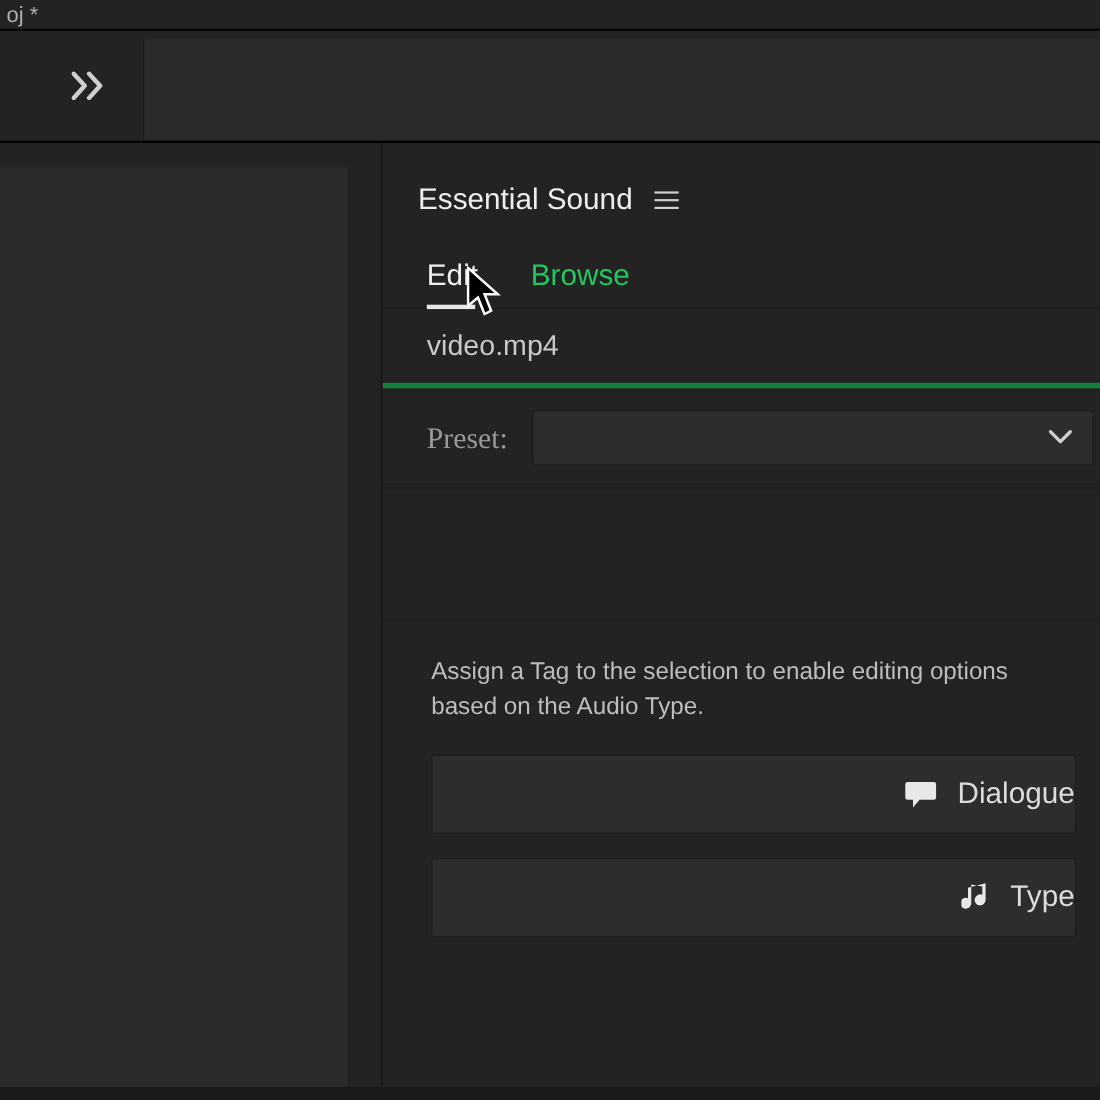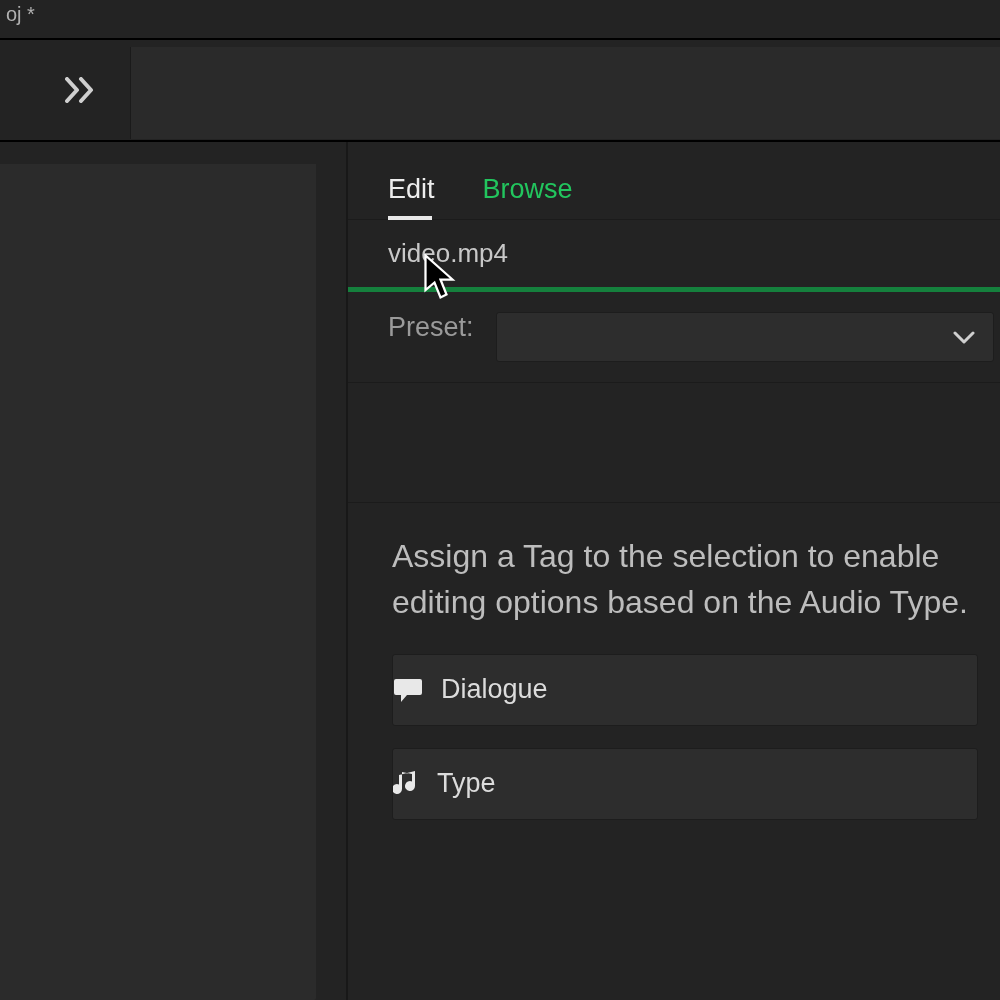--- a/index.html
+++ b/index.html
@@ -4,21 +4,21 @@
 <style>
   * { box-sizing: border-box; margin: 0; padding: 0; }
   html, body { width: 1000px; height: 1000px; overflow: hidden; }
   body {
     background: #1a1a1a;
     font-family: "Segoe UI", "Helvetica Neue", Arial, sans-serif;
     color: #c8c8c8;
     font-size: 24px;
   }
   .titlebar {
-    height: 40px;
+    height: 28px;
     background: #232323;
     color: #b0b0b0;
     font-size: 20px;
     padding-left: 6px;
     line-height: 28px;
     border-bottom: 2px solid #000;
   }
   .toolbar {
     height: 102px;
     background: #232323;
@@ -123,24 +123,25 @@
     background: #e8e8e8;
   }
   .clip-row {
     padding: 18px 0 18px 40px;
     border-bottom: 5px solid #15803d;
     color: #c8c8c8;
     font-size: 26px;
   }
   .preset-row {
     display: flex;
-    align-items: flex-start;
+    align-items: center;
     gap: 22px;
     padding: 20px 6px 20px 40px;
     border-bottom: 1px solid #1b1b1b;
+    font-family: Liberation Serif, serif;
   }
   .preset-label {
     color: #9a9a9a;
     font-size: 27px;
   }
   .preset-select {
     flex: 1;
     height: 50px;
     background: #2d2d2d;
     border: 1px solid #1d1d1d;
@@ -157,28 +158,28 @@
   }
   .spacer-block {
     height: 120px;
     border-bottom: 1px solid #1b1b1b;
   }
   .tag-area {
     padding: 30px 22px 0 44px;
   }
   .tag-desc {
     color: #bdbdbd;
-    font-size: 32px;
+    font-size: 22px;
     line-height: 1.45;
     margin-bottom: 28px;
   }
   .tag-btn {
     display: flex;
     align-items: center;
-    justify-content: flex-start;
+    justify-content: flex-end;
     gap: 18px;
     height: 72px;
     background: #2d2d2d;
     border: 1px solid #1d1d1d;
     border-radius: 3px;
     margin-bottom: 22px;
     cursor: pointer;
     color: #dcdcdc;
     font-size: 27px;
   }
@@ -213,20 +214,28 @@
   <div class="toolbar-rest"></div>
 </div>
 
 <div class="main">
   <div class="left-pane">
     <div class="left-inner"></div>
   </div>
 
   <div class="right-pane">
 
+    <div class="panel-header">
+      <div class="panel-title">Essential Sound</div>
+      <div class="menu-icon">
+        <span></span>
+        <span></span>
+        <span></span>
+      </div>
+    </div>
 
     <div class="tabs">
       <div class="tab active">Edit</div>
       <div class="tab">Browse</div>
     </div>
 
     <div class="cursor">
       <svg width="36" height="48" viewBox="0 0 24 32">
         <path d="M1 1 L1 24 L7 19 L11 29 L15 27 L11 17 L19 17 Z" fill="#000" stroke="#fff" stroke-width="1.5"></path>
       </svg>

